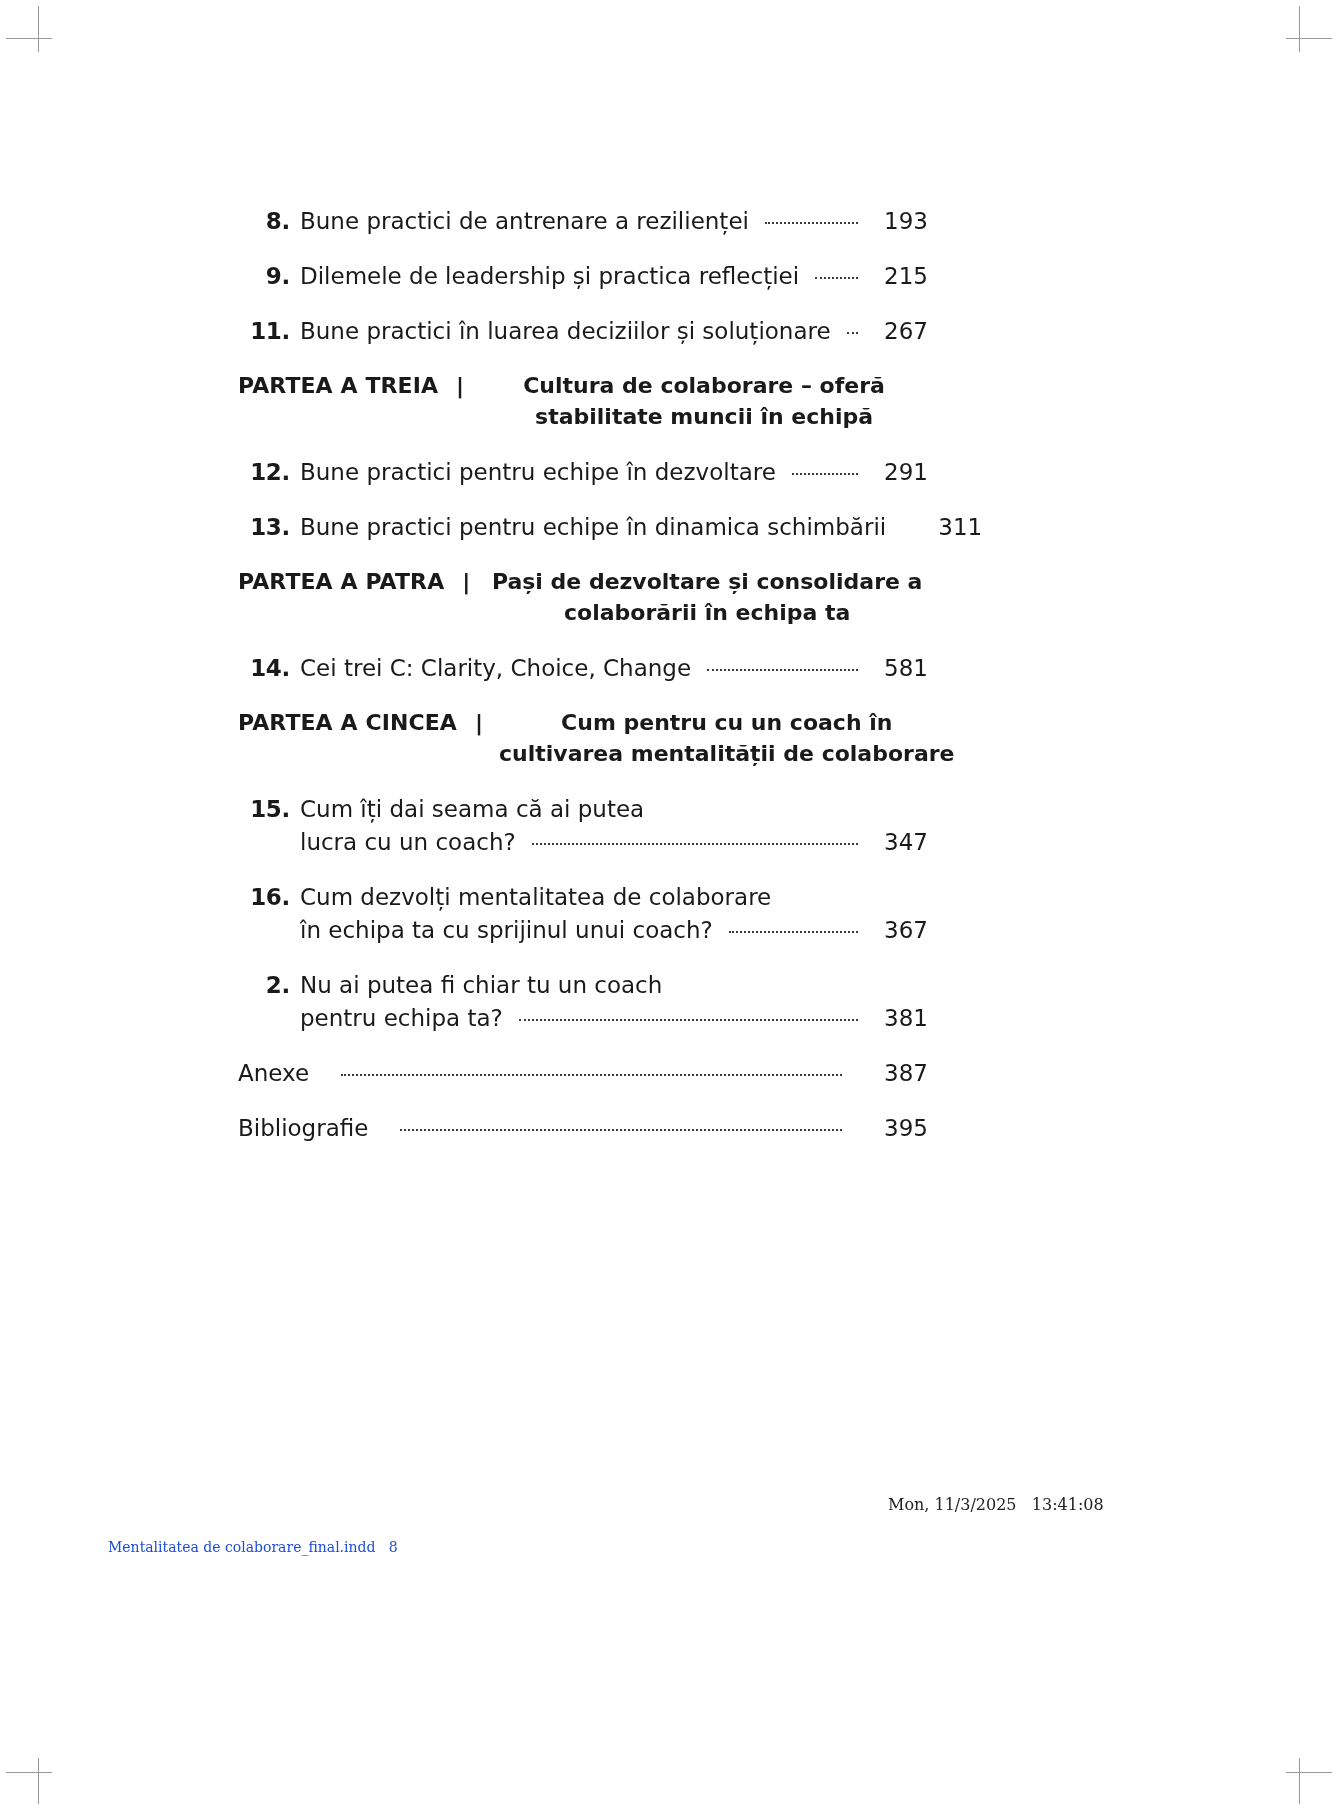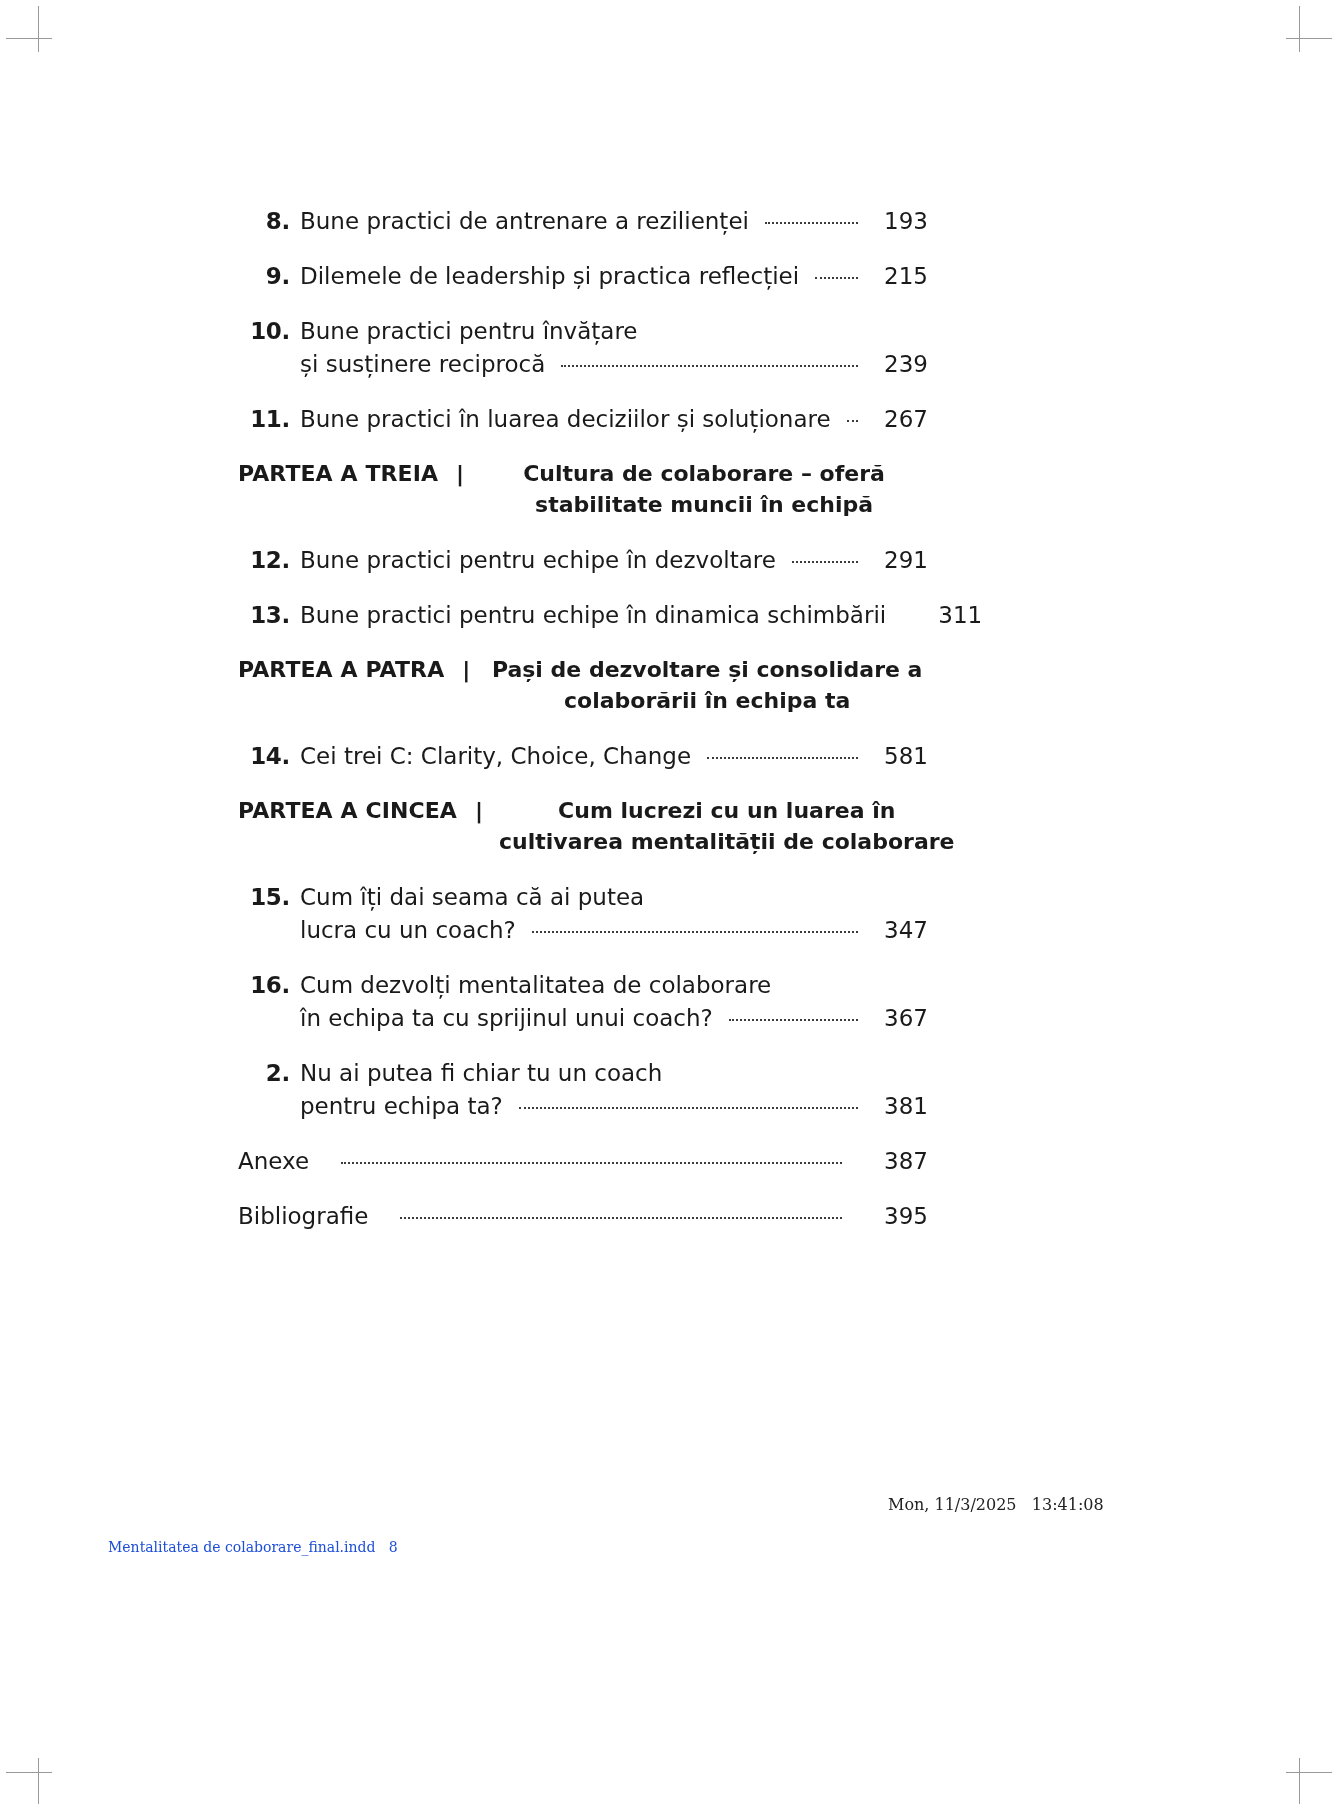--- a/index.html
+++ b/index.html
@@ -183,35 +183,20 @@
       <div class="num">9.</div>
       <div class="body">
         <div class="line">
           <span class="txt">Dilemele de leadership și practica reflecției</span>
           <span class="leader"></span>
           <span class="pg">215</span>
         </div>
       </div>
     </div>
     <div class="entry">
-      <div class="num">10.</div>
-      <div class="body">
-        <div class="line plain">
-          <span class="txt">Bune practici pentru învățare</span>
-          <span class="leader nolead"></span>
-          <span class="pg"></span>
-        </div>
-        <div class="line">
-          <span class="txt">și susținere reciprocă</span>
-          <span class="leader"></span>
-          <span class="pg">239</span>
-        </div>
-      </div>
-    </div>
-    <div class="entry">
       <div class="num">11.</div>
       <div class="body">
         <div class="line">
           <span class="txt">Bune practici în luarea deciziilor și soluționare</span>
           <span class="leader"></span>
           <span class="pg">267</span>
         </div>
       </div>
     </div>
     <div class="part">
@@ -257,21 +242,21 @@
           <span class="txt">Cei trei C: Clarity, Choice, Change</span>
           <span class="leader"></span>
           <span class="pg">581</span>
         </div>
       </div>
     </div>
     <div class="part">
       <div class="pname">PARTEA A CINCEA</div>
       <div class="bar">|</div>
       <div class="ptitle">
-        <div>Cum lucrezi cu un luarea în</div>
+        <div>Cum pentru cu un coach în</div>
         <div>cultivarea mentalității de colaborare</div>
       </div>
     </div>
     <div class="entry">
       <div class="num">15.</div>
       <div class="body">
         <div class="line plain">
           <span class="txt">Cum îți dai seama că ai putea</span>
           <span class="leader nolead"></span>
           <span class="pg"></span>

